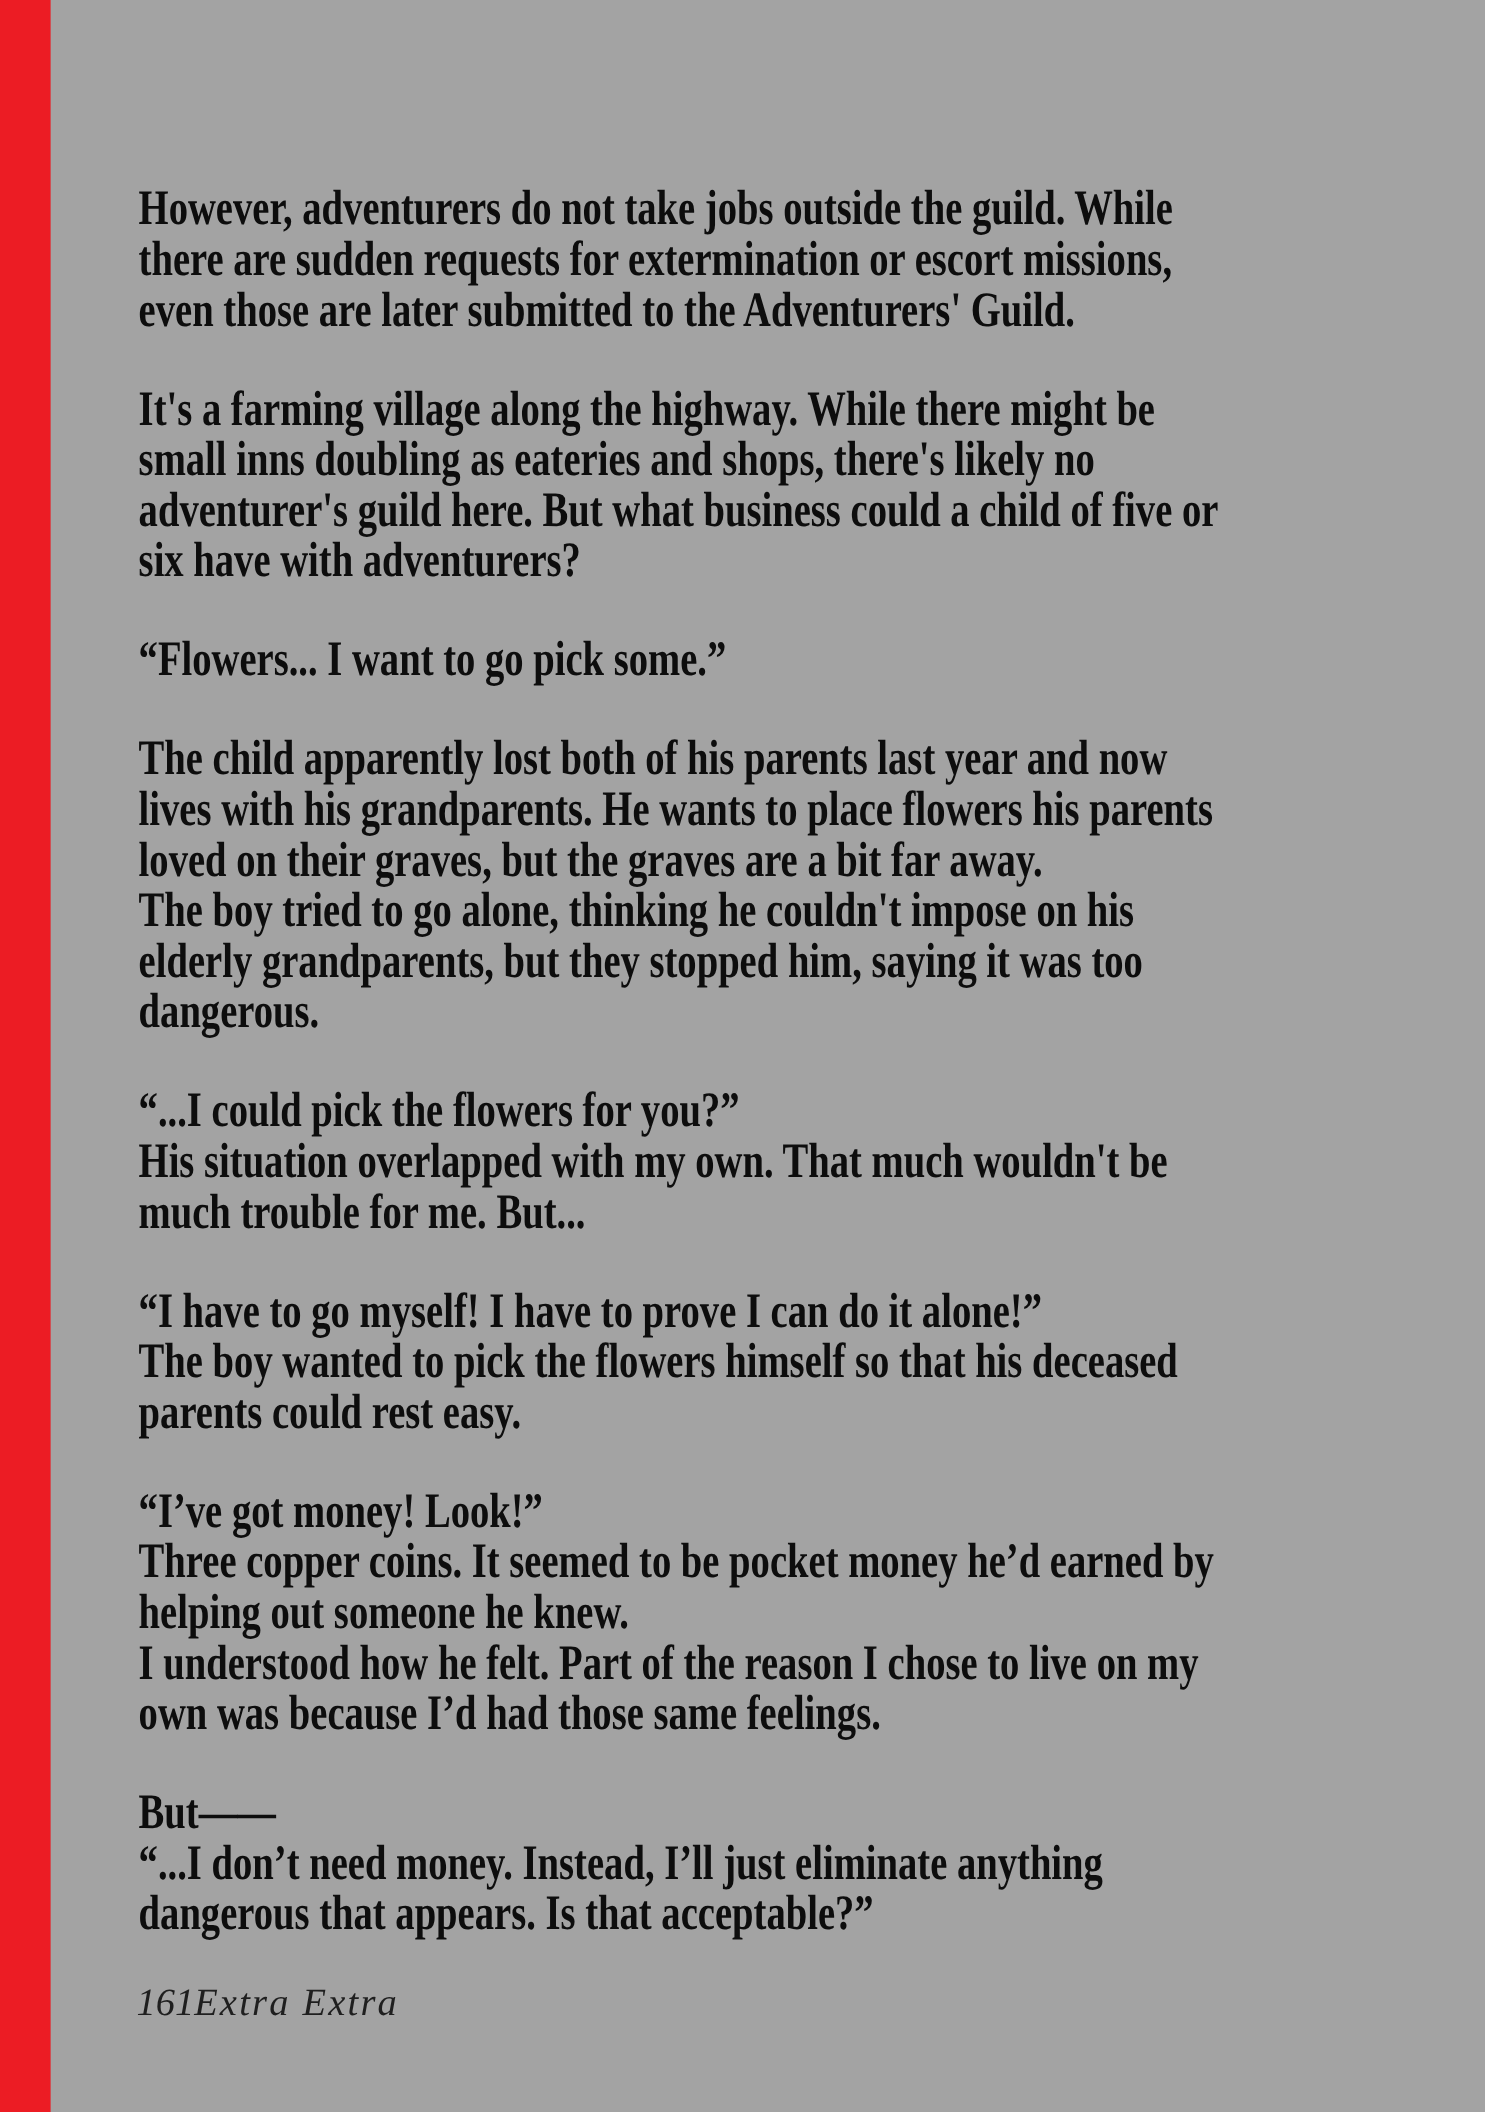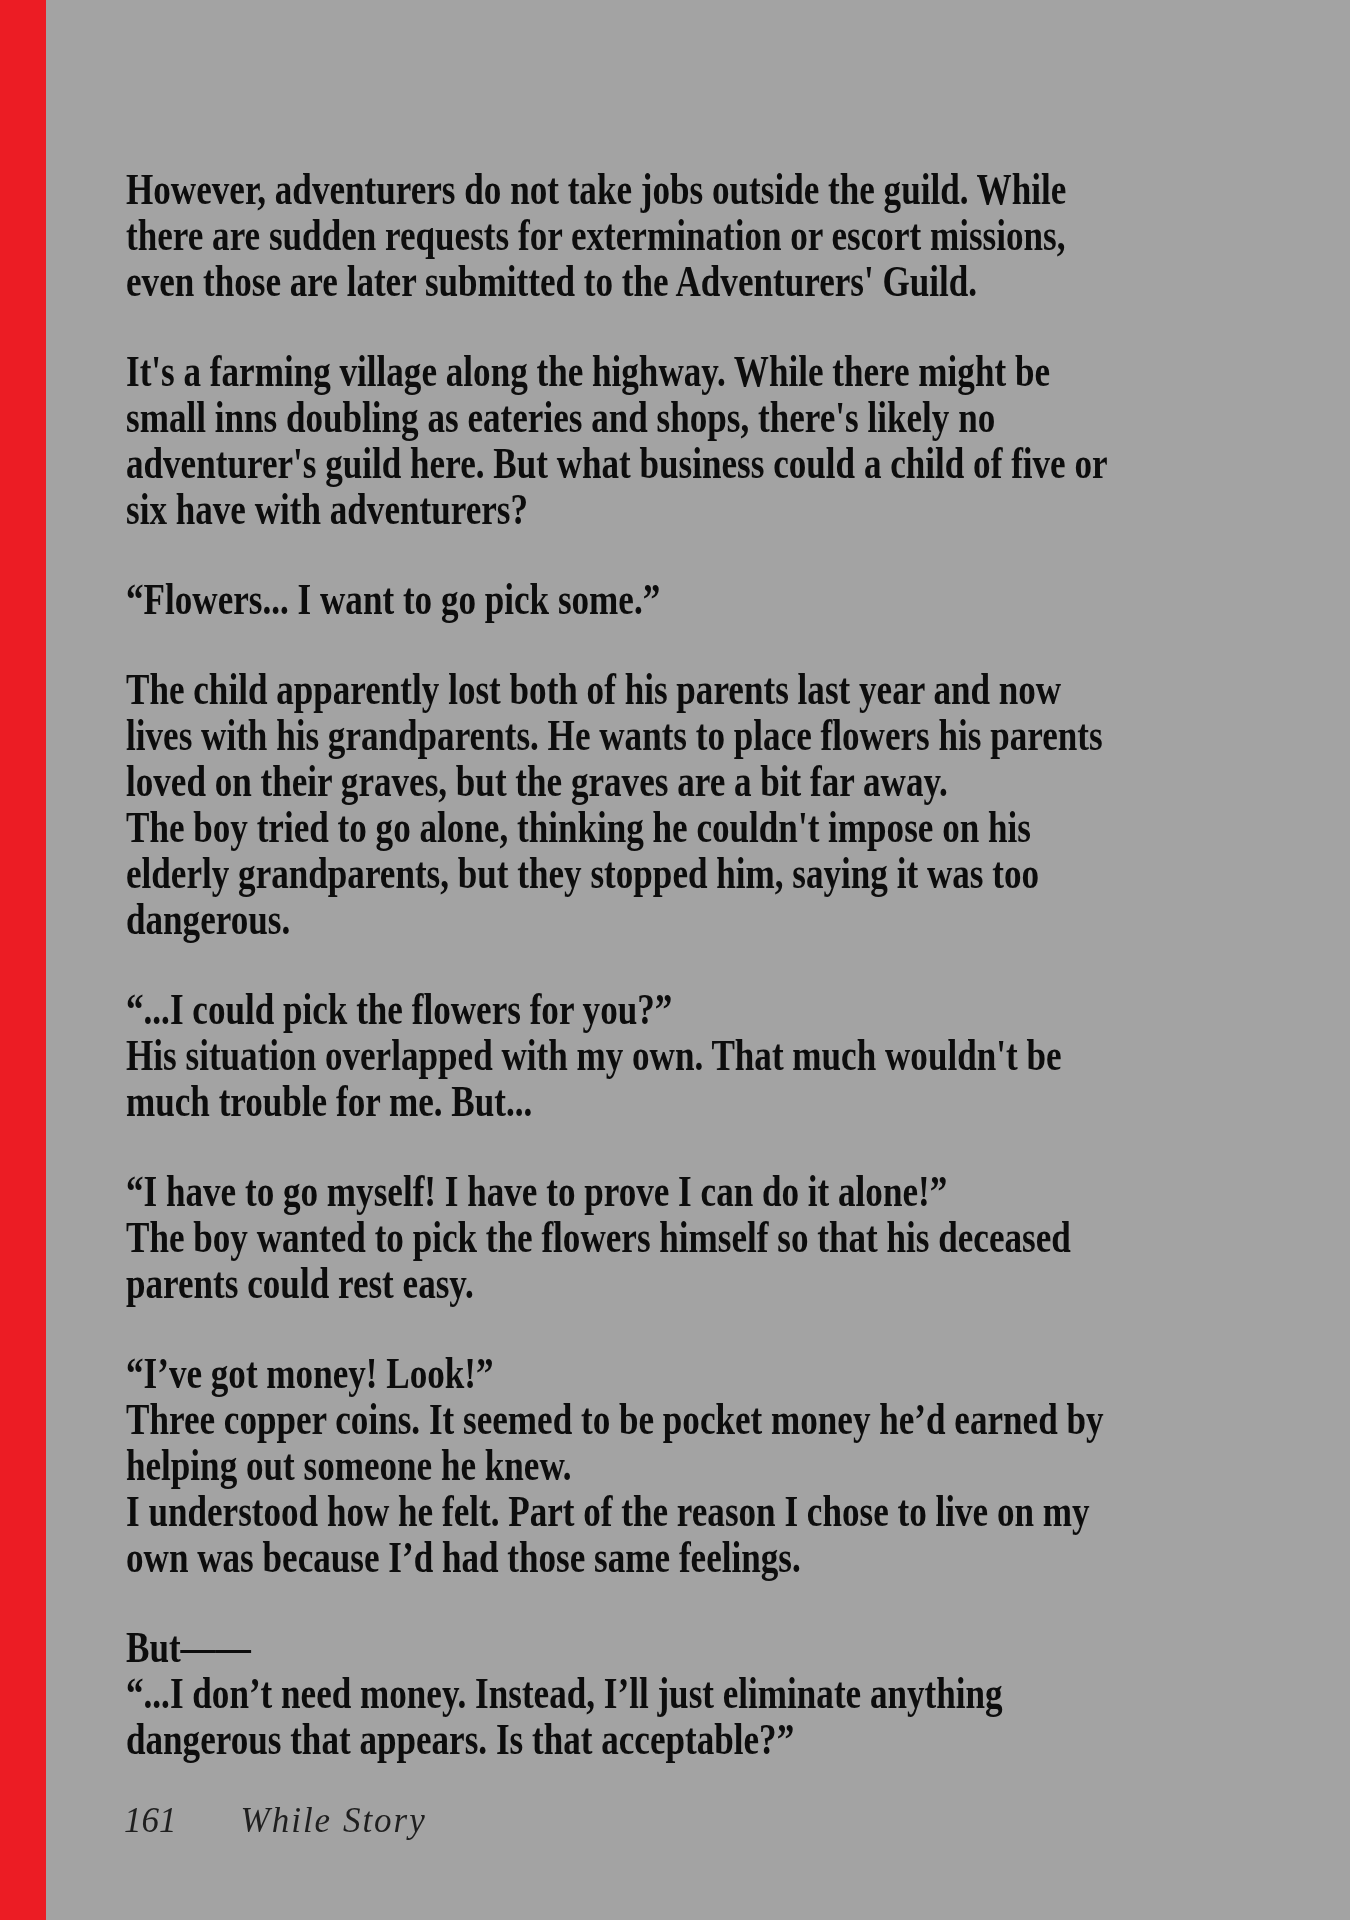--- a/index.html
+++ b/index.html
@@ -45,21 +45,20 @@
   .footer {
     position: absolute;
     left: 124px;
     top: 1801px;
     font-style: italic;
     font-size: 35px;
     line-height: 40px;
   }
   .footer .num {
     display: inline-block;
-    margin-right: 64px;
   }
   .footer .title {
     display: inline-block;
     letter-spacing: 2px;
   }
 </style>
 </head>
 <body>
 
 <div class="page">
@@ -116,16 +115,16 @@
 
     <p>
       <span class="line">But——</span><br>
       <span class="line">“...I don’t need money. Instead, I’ll just eliminate anything</span><br>
       <span class="line">dangerous that appears. Is that acceptable?”</span>
     </p>
 
   </div>
 
   <div class="footer" style="color: rgb(31, 31, 31);">
-    <span class="num">161</span><span class="title">While Story</span>
+    <span class="num">161</span><span class="title">Extra Extra</span>
   </div>
 
 </div>
 
 </body></html>

